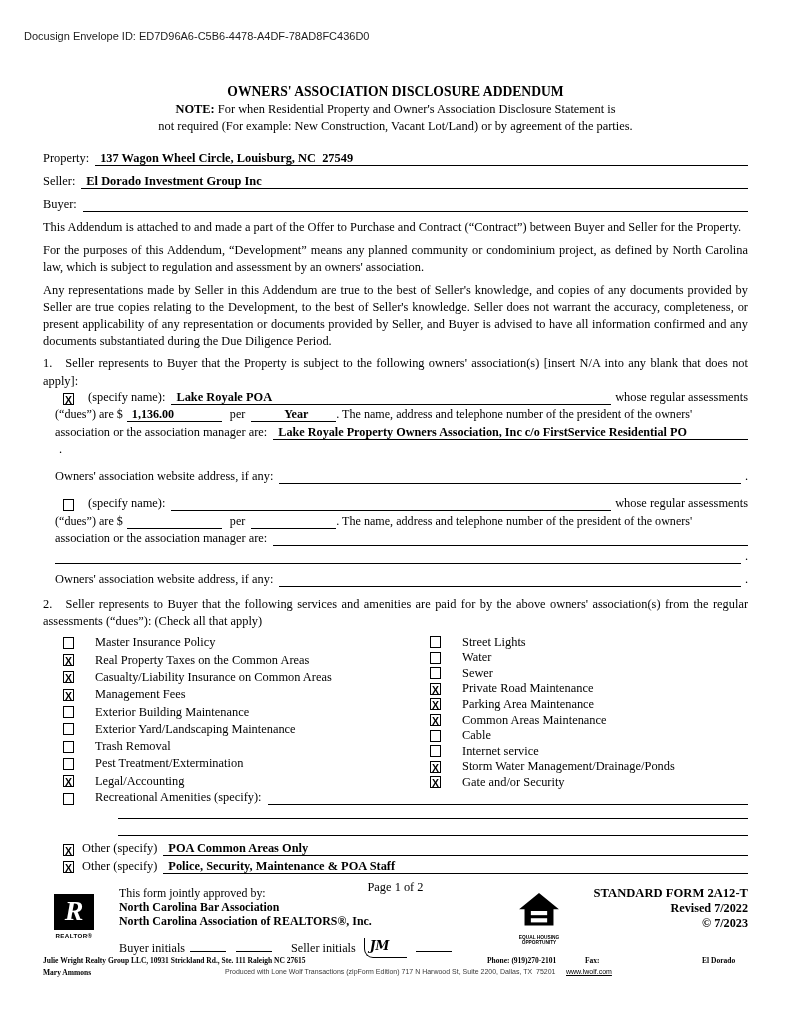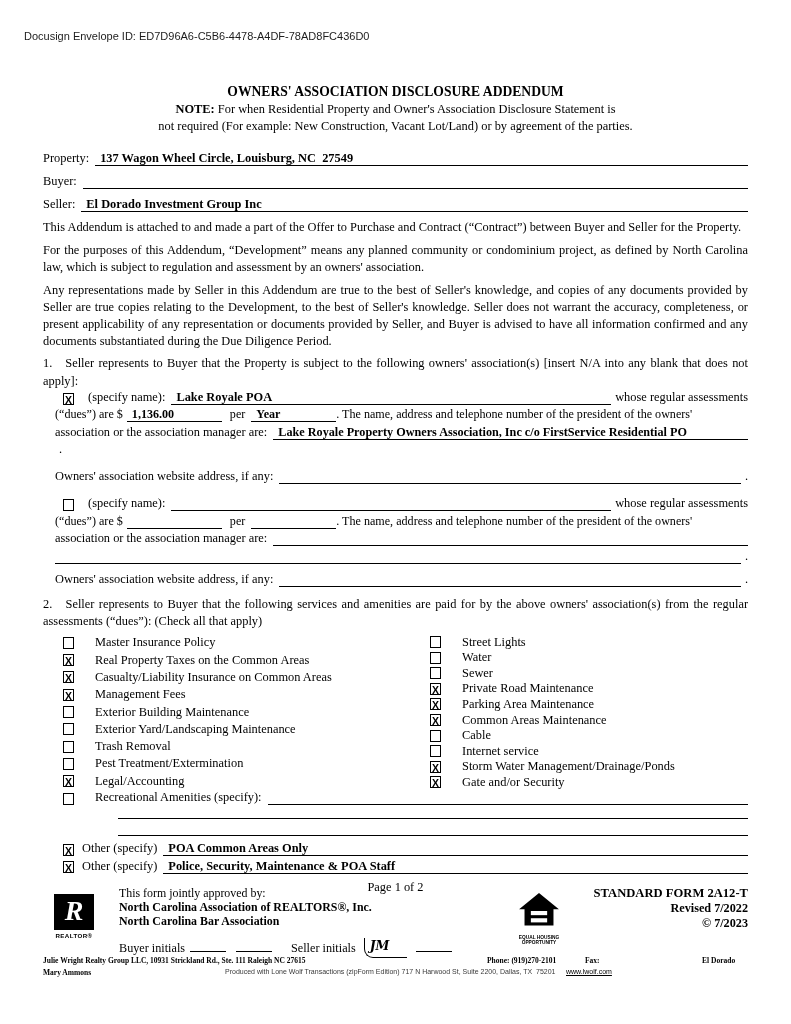--- a/index.html
+++ b/index.html
@@ -28,21 +28,21 @@
   .line { display:flex; align-items:baseline; height:17.5px; white-space:pre; }
   .checkbox {
     flex:0 0 auto; display:inline-block; width:11px; height:12px; border:1px solid #000;
     font:700 10.5px "Liberation Sans", sans-serif; text-align:center; line-height:12px;
     align-self:center; box-sizing:border-box;
   }
   .checkbox.checked { border-width:1.5px; }
   .mr4{margin-right:4px;} .mr6{margin-right:6px;} .mr14{margin-right:14px;}
   .ml4{margin-left:4px;} .ml8{margin-left:8px;}
   .duesline { font-size:12.1px; }
-  .w95 { flex:0 0 95px; } .w85 { flex:0 0 85px; text-align:left; }
+  .w95 { flex:0 0 95px; } .w85 { flex:0 0 85px; text-align:center; }
   .mgrval { font-size:12.2px; }
   .web1 { margin-top:9px; } .web2 { margin-top:6px; }
   .svc-grid { display:flex; margin-top:4px; padding-left:20px; }
   .svc-left { width:367px; flex:0 0 367px; }
   .svc-right { flex:1 1 auto; }
   .svc-row { display:flex; align-items:center; }
   .svc-left .svc-row { height:17.3px; }
   .svc-right .svc-row { height:15.6px; }
   .svc-lbl { margin-left:21px; white-space:pre; }
   .rec-row { display:flex; align-items:baseline; height:17px; padding-left:20px; }
@@ -92,26 +92,26 @@
       <div><b>NOTE:</b><span> For when Residential Property and Owner's Association Disclosure Statement is</span></div>
       <div>not required (For example: New Construction, Vacant Lot/Land) or by agreement of the parties.</div>
     </div>
 
     <div style="margin-top:13px;">
       <div class="party">
         <span class="plbl">Property:</span>
         <span class="fill grow"><span class="val">137 Wagon Wheel Circle, Louisburg, NC  27549</span></span>
       </div>
       <div class="party">
+        <span class="plbl">Seller:</span>
+        <span class="fill grow"><span class="val">El Dorado Investment Group Inc</span></span>
+      </div>
+      <div class="party">
         <span class="plbl">Buyer:</span>
         <span class="fill grow"><span class="val"></span></span>
-      </div>
-      <div class="party">
-        <span class="plbl">Seller:</span>
-        <span class="fill grow"><span class="val">El Dorado Investment Group Inc</span></span>
       </div>
     </div>
 
     <p class="para p1">This Addendum is attached to and made a part of the Offer to Purchase and Contract (“Contract”) between Buyer and Seller for the Property.</p>
     <p class="para p2">For the purposes of this Addendum, “Development” means any planned community or condominium project, as defined by North Carolina law, which is subject to regulation and assessment by an owners' association.</p>
     <p class="para p3">Any representations made by Seller in this Addendum are true to the best of Seller's knowledge, and copies of any documents provided by Seller are true copies relating to the Development, to the best of Seller's knowledge. Seller does not warrant the accuracy, completeness, or present applicability of any representation or documents provided by Seller, and Buyer is advised to have all information confirmed and any documents substantiated during the Due Diligence Period.</p>
 
     <p class="para s1p"><span>1.</span>&nbsp;&nbsp;&nbsp;<span>Seller represents to Buyer that the Property is subject to the following owners' association(s) [insert N/A into any blank that does not apply]:</span></p>
 
     <div class="assoc">
@@ -278,22 +278,22 @@
     <div class="pagenum">Page 1 of 2</div>
   </div>
 
   <div class="page-footer">
     <div class="realtor">
       <div class="realtor-box">R</div>
       <div class="realtor-lbl">REALTOR®</div>
     </div>
     <div class="approval">
       <div class="appr-head">This form jointly approved by:</div>
+      <div class="appr-line">North Carolina Bar Association</div>
       <div class="appr-line">North Carolina Association of REALTORS®, Inc.</div>
-      <div class="appr-line">North Carolina Bar Association</div>
       <div class="init-row">
         <span>Buyer initials</span>
         <span class="init-fill"></span>
         <span class="init-fill"></span>
         <span style="margin-left:14px;">Seller initials</span>
         <span class="stamp">JM</span>
         <span class="init-fill"></span>
       </div>
     </div>
     <div class="eh">

